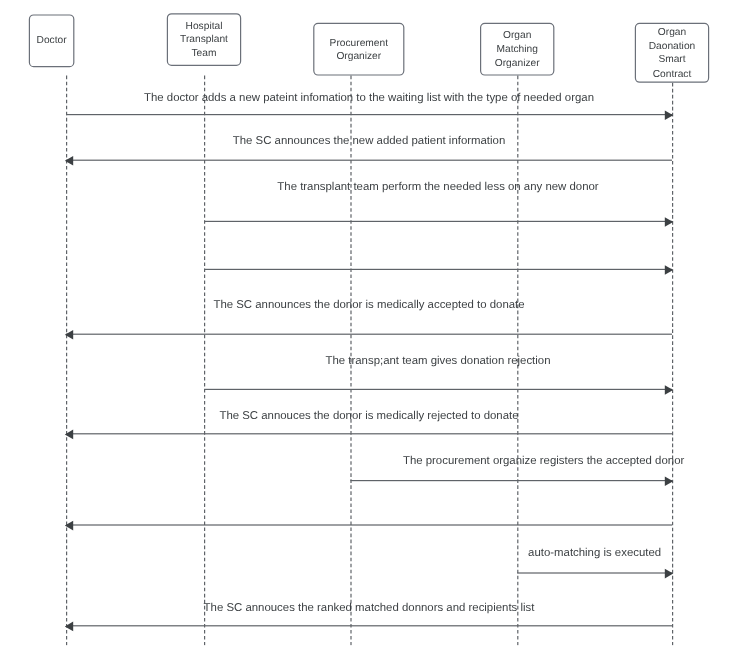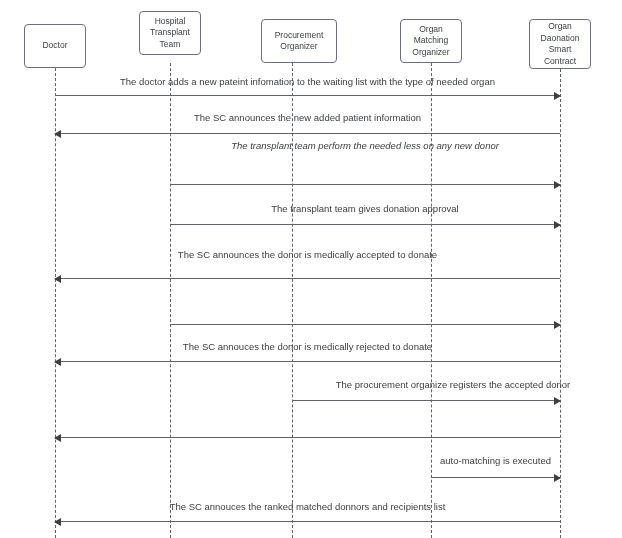--- a/index.html
+++ b/index.html
@@ -76,21 +76,21 @@
 </style>
 </head>
 <body>
 
 <div id="diagram-root">
     <div class="lifeline" style="left: 55px; top: 63px; height: 475px;"></div>
     <div class="lifeline" style="left: 170px; top: 63px; height: 475px;"></div>
     <div class="lifeline" style="left: 292px; top: 63px; height: 475px;"></div>
     <div class="lifeline" style="left: 431px; top: 63px; height: 475px;"></div>
     <div class="lifeline" style="left: 560px; top: 69px; height: 469px;"></div>
-    <div class="participant-box" style="left: 24px; top: 24px; width: 62px; height: 44px;">
+    <div class="participant-box" style="left: 24px; top: 12px; width: 38px; height: 44px;">
       <span class="participant-label">Doctor</span>
     </div>
     <div class="participant-box" style="left: 139px; top: 11px; width: 62px; height: 44px;">
       <span class="participant-label">Hospital
 Transplant
 Team</span>
     </div>
     <div class="participant-box" style="left: 261px; top: 19px; width: 76px; height: 44px;">
       <span class="participant-label">Procurement
 Organizer</span>
@@ -110,32 +110,32 @@
       <div class="arrowhead right"></div>
     </div>
     <div class="message-label" style="left: 307.5px; top: 76px;">The doctor adds a new pateint infomation to the waiting list with the type of needed organ</div>
     <div class="message" style="left: 55px; top: 133px; width: 505px;">
       <div class="arrowhead left"></div>
     </div>
     <div class="message-label" style="left: 307.5px; top: 112px;">The SC announces the new added patient information</div>
     <div class="message" style="left: 170px; top: 184px; width: 390px;">
       <div class="arrowhead right"></div>
     </div>
-    <div class="message-label" style="left: 365px; top: 140px; font-style: italic;">The transplant team perform the needed less on any new donor</div>
+    <div class="message-label" style="left: 365px; top: 150px;">The transplant team perform the needed less on any new donor</div>
     <div class="message" style="left: 170px; top: 224px; width: 390px;">
       <div class="arrowhead right"></div>
     </div>
-    <div class="message-label" style="left: 365px; top: 203px;">The transplant team gives donation approval</div>
     <div class="message" style="left: 55px; top: 278px; width: 505px;">
       <div class="arrowhead left"></div>
     </div>
     <div class="message-label" style="left: 307.5px; top: 249px;">The SC announces the donor is medically accepted to donate</div>
     <div class="message" style="left: 170px; top: 324px; width: 390px;">
       <div class="arrowhead right"></div>
     </div>
+    <div class="message-label" style="left: 365px; top: 295px;">The transp;ant team gives donation rejection</div>
     <div class="message" style="left: 55px; top: 361px; width: 505px;">
       <div class="arrowhead left"></div>
     </div>
     <div class="message-label" style="left: 307.5px; top: 341px;">The SC annouces the donor is medically rejected to donate</div>
     <div class="message" style="left: 292px; top: 400px; width: 268px;">
       <div class="arrowhead right"></div>
     </div>
     <div class="message-label" style="left: 426px; top: 379px; margin-left: 27px;">The procurement organize registers the accepted donor</div>
     <div class="message" style="left: 55px; top: 437px; width: 505px;">
       <div class="arrowhead left"></div>

